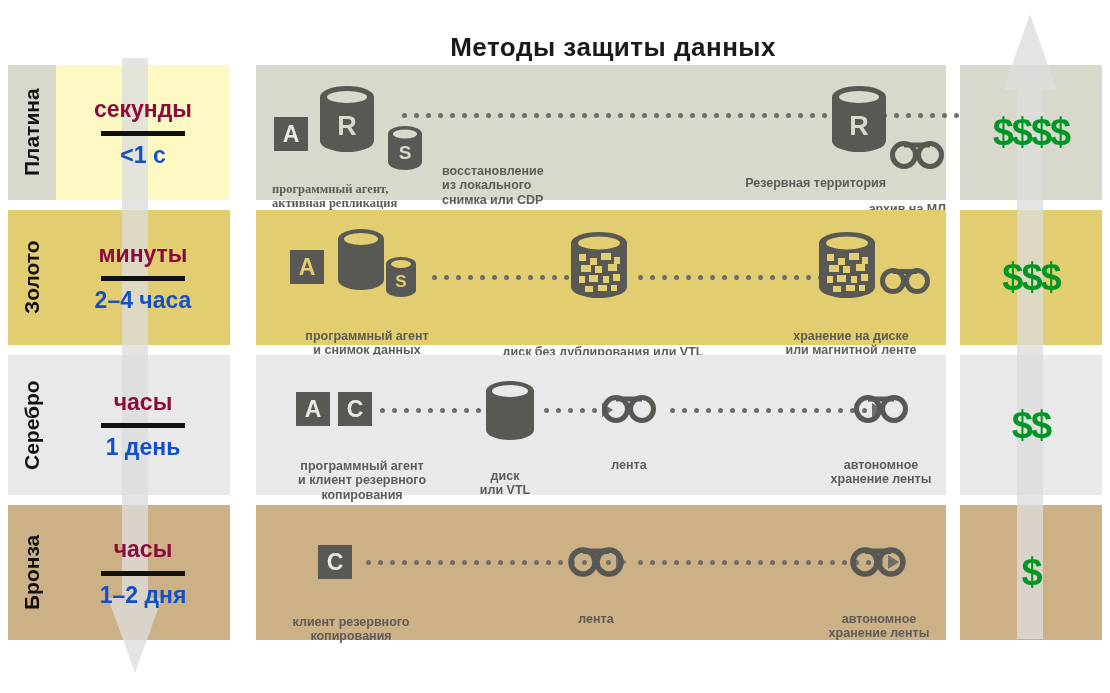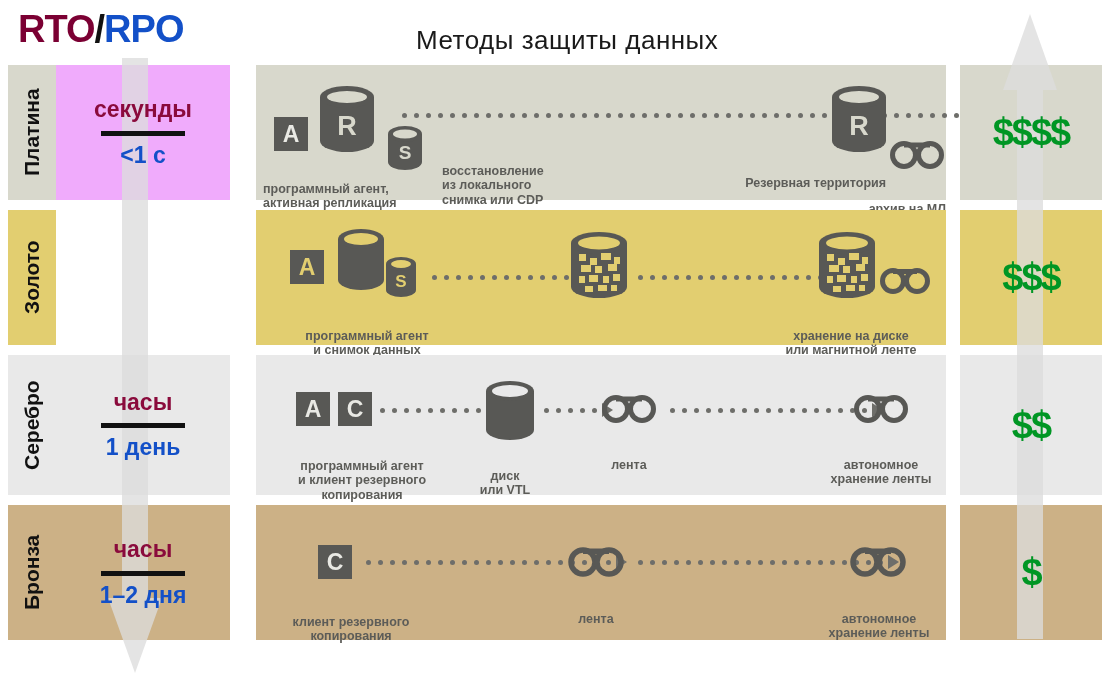--- a/index.html
+++ b/index.html
@@ -13,23 +13,24 @@
   
   .hdr-rto{
     position:absolute;left:18px;top:10px;
     font-size:38px;font-weight:bold;letter-spacing:-1px;line-height:1;
   }
   .hdr-rto .a{color:#7b0033;}
   .hdr-rto .sl{color:#111111;}
   .hdr-rto .b{color:#1350c8;}
 
   .hdr-title{
-    position:absolute;left:416px;top:25px;width:360px;
-    font-size:26px;color:#1a1a1a;text-align:left;letter-spacing:.5px;
+    position:absolute;left:416px;top:32px;width:360px;
+    font-size:26px;color:#1a1a1a;text-align:right;letter-spacing:.5px;
     white-space:nowrap;
+    font-weight:bold;
   }
   .hdr-cost{
     position:absolute;left:955px;top:14px;width:150px;text-align:center;
     font-size:27px;font-weight:bold;color:#00a33c;letter-spacing:0;
   }
 
   
   .arrow-down{
     position:absolute;left:108px;top:58px;width:54px;height:615px;
     z-index:1;pointer-events:none;
@@ -99,39 +100,36 @@
     width:0;height:0;border-left:11px solid #6e6e6a;
     border-top:7px solid transparent;border-bottom:7px solid transparent;
     margin-left:-2px;
   }
 </style>
 </head>
 <body>
 
 <div id="stage">
 
-  <div class="hdr-rto">
-    <span class="a">RTO</span><span class="sl">/</span><span class="b">RPO</span>
-  </div>
 
   <div class="hdr-title">Методы защиты данных</div>
 
   <svg class="arrow-down" viewBox="0 0 54 615" preserveAspectRatio="none">
     <polygon points="14,0 40,0 40,540 54,540 27,615 0,540 14,540" fill="#dcdcdc" opacity="0.78"></polygon>
   </svg>
 
   <svg class="arrow-up" viewBox="0 0 54 625" preserveAspectRatio="none">
     <polygon points="27,0 54,76 40,76 40,625 14,625 14,76 0,76" fill="#dcdcdc" opacity="0.78"></polygon>
   </svg>
 
   <div class="row" style="top:65px;height:135px;">
     <div class="cell c-label" style="background:#d8d8cc;">
       <div class="tier-name">Платина</div>
     </div>
-    <div class="cell c-rto" style="background:#f0abfc;">
+    <div class="cell c-rto" style="background:#fef9c3;">
       <div class="rto-wrap">
         <div class="rto-top">секунды</div>
         <div class="rto-rule"></div>
         <div class="rto-bot">&lt;1 с</div>
       </div>
     </div>
 
     <div class="cell c-main" style="background:#d8d8cc;">
       <div class="main-inner">
 
@@ -218,38 +216,45 @@
         </div>
 
         <div class="node" style="left:634px;top:76px;">
           <svg width="54" height="28" viewBox="0 0 54 28">
             <circle cx="14" cy="14" r="11.5" fill="none" stroke="#585855" stroke-width="5"></circle>
             <circle cx="40" cy="14" r="11.5" fill="none" stroke="#585855" stroke-width="5"></circle>
             <rect x="14" y="1.5" width="26" height="5" fill="#585855"></rect>
           </svg>
         </div>
 
-        <div class="cap cap-left" style="left:7px;top:90px;width:180px;">программный агент,
+        <div class="cap cap-left" style="left:16px;top:90px;width:180px;font-family:Liberation Serif, serif;">программный агент,
 активная репликация</div>
         <div class="cap cap-left" style="left:186px;top:72px;width:160px;">восстановление
 из локального
 снимка или CDP</div>
         <div class="cap cap-right" style="left:430px;top:84px;width:200px;">Резервная территория</div>
         <div class="cap cap-right" style="left:500px;top:110px;width:190px;">архив на МЛ</div>
       </div>
     </div>
 
     <div class="cell c-cost" style="background:#d8d8cc;">
       <div class="cost-wrap">$$$$</div>
     </div>
   </div>
 
   <div class="row" style="top:210px;height:135px;">
     <div class="cell c-label" style="background:#e2ce70;">
       <div class="tier-name">Золото</div>
+    </div>
+    <div class="cell c-rto" style="background:#e2ce70;">
+      <div class="rto-wrap">
+        <div class="rto-top">минуты</div>
+        <div class="rto-rule"></div>
+        <div class="rto-bot">2–4 часа</div>
+      </div>
     </div>
 
     <div class="cell c-main" style="background:#e2ce70;">
       <div class="main-inner">
 
         <div class="node" style="left:34px;top:40px;">
           <div class="chip gold-txt">A</div>
         </div>
 
         <div class="node" style="left:80px;top:18px;">
@@ -359,20 +364,21 @@
         <div class="node" style="left:624px;top:58px;">
           <svg width="50" height="26" viewBox="0 0 50 26">
             <circle cx="13" cy="13" r="10.5" fill="none" stroke="#585855" stroke-width="5"></circle>
             <circle cx="37" cy="13" r="10.5" fill="none" stroke="#585855" stroke-width="5"></circle>
             <rect x="13" y="1" width="24" height="5" fill="#585855"></rect>
           </svg>
         </div>
 
         <div class="cap" style="left:6px;top:92px;width:210px;">программный агент
 и снимок данных</div>
+        <div class="cap" style="left:222px;top:108px;width:250px;">диск без дублирования или VTL</div>
         <div class="cap" style="left:500px;top:92px;width:190px;">хранение на диске
 или магнитной ленте</div>
       </div>
     </div>
 
     <div class="cell c-cost" style="background:#e2ce70;">
       <div class="cost-wrap">$$$</div>
     </div>
   </div>
 

